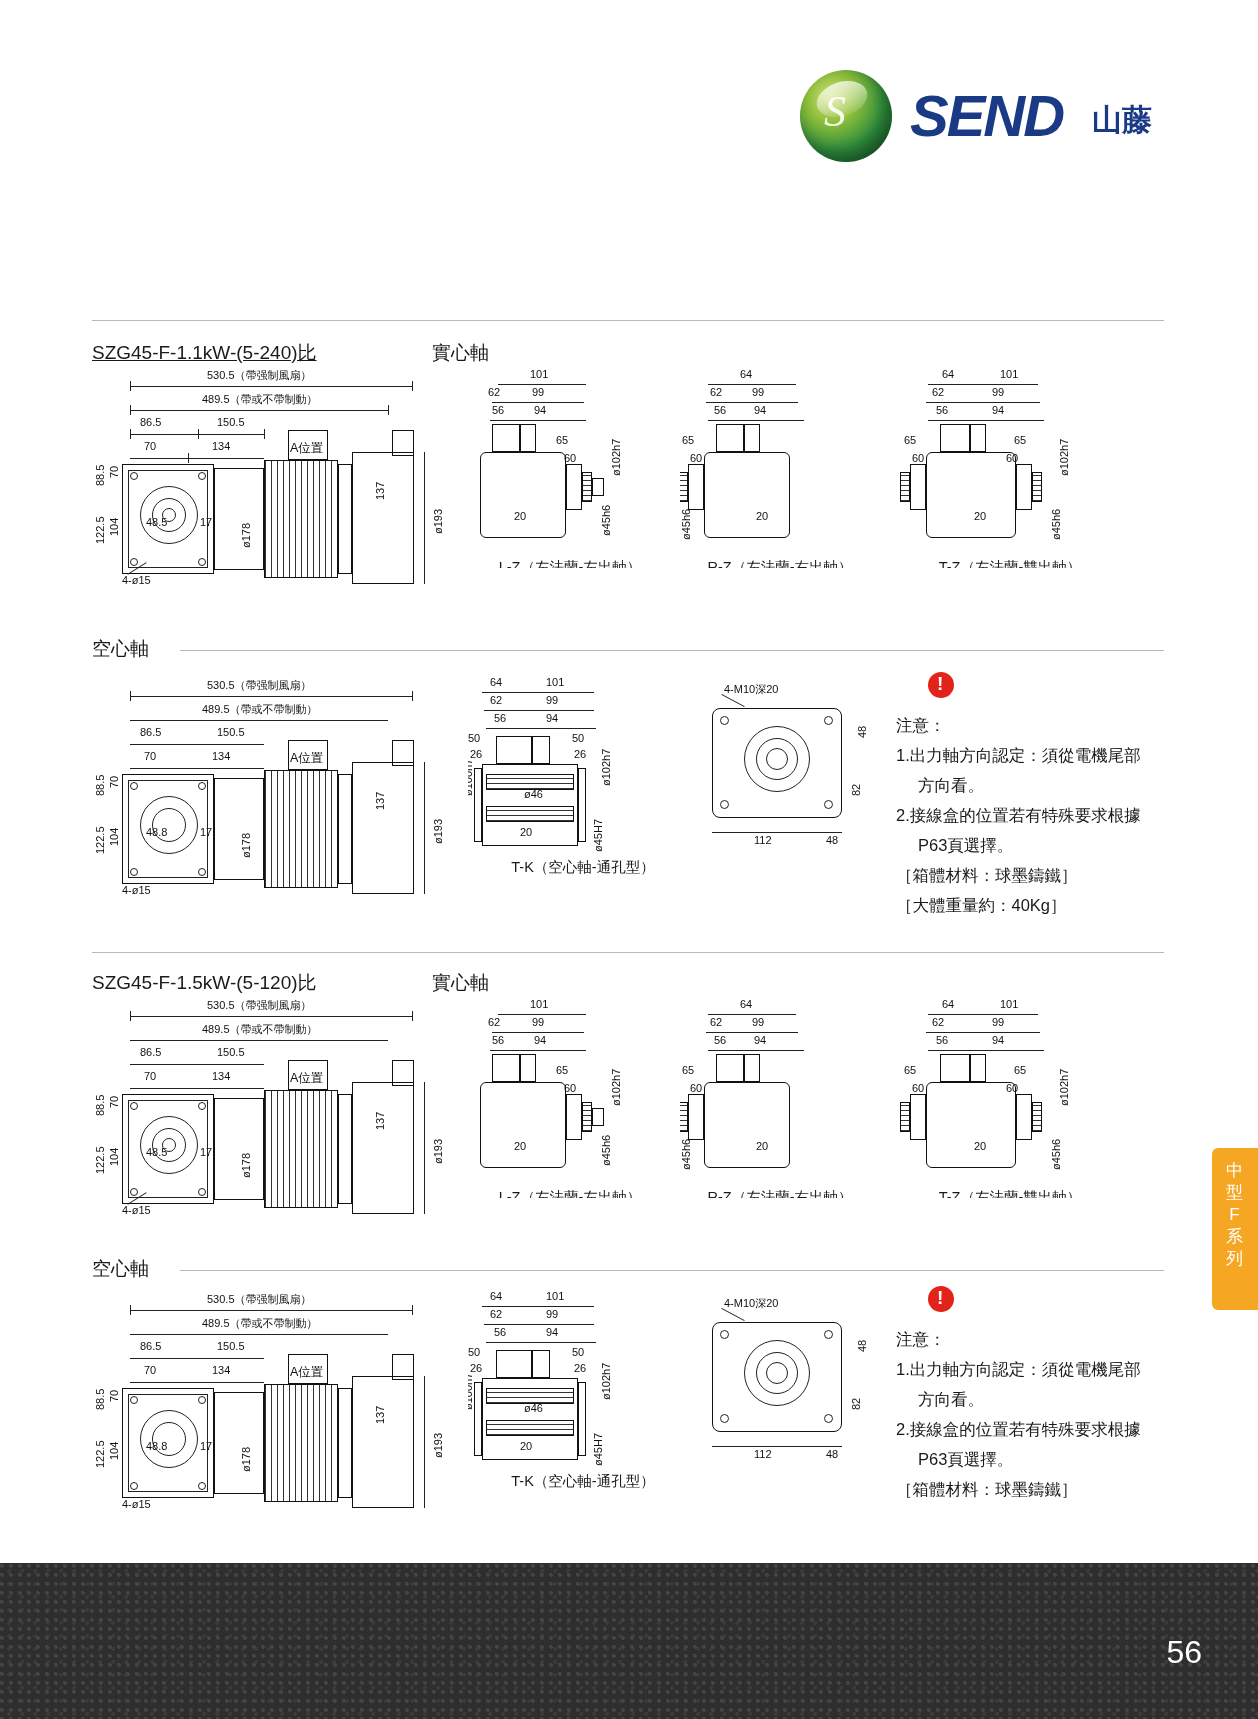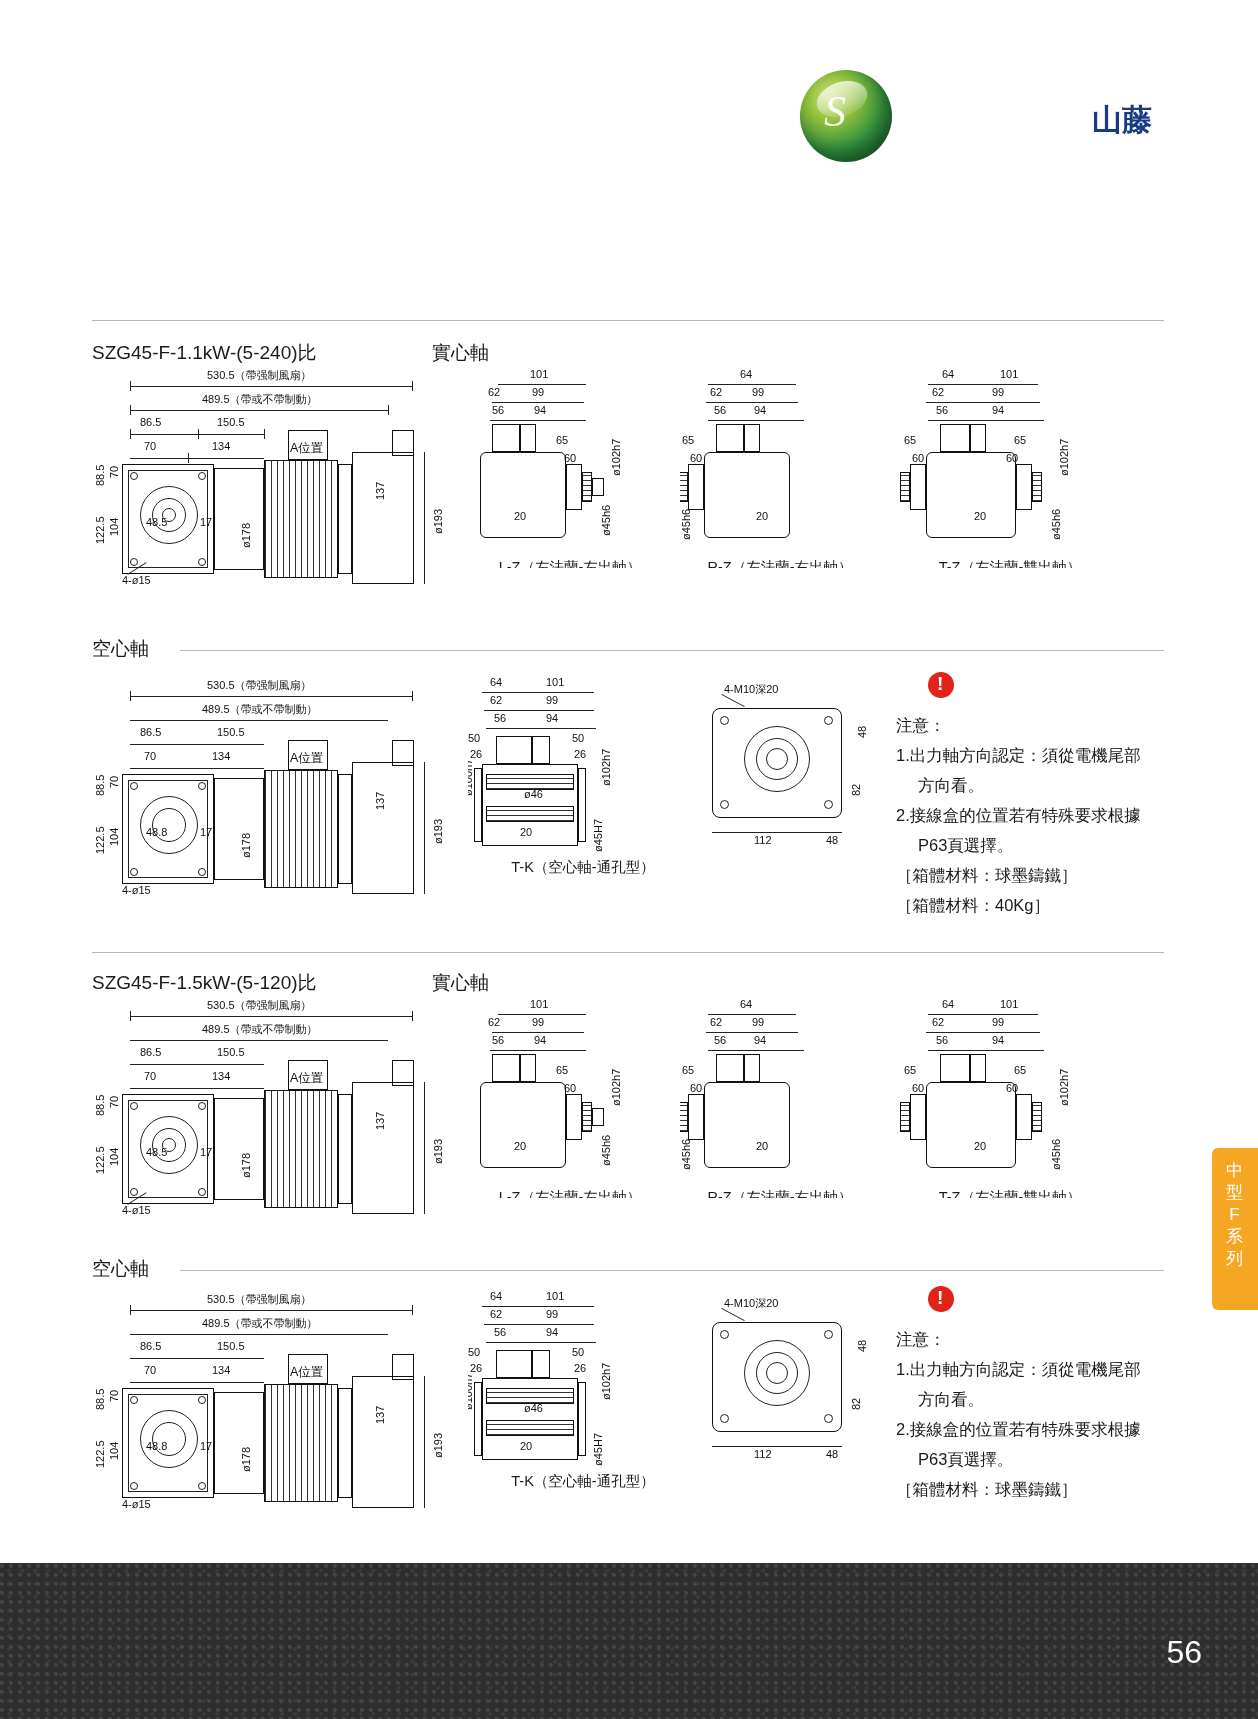--- a/index.html
+++ b/index.html
@@ -68,26 +68,27 @@
 </style>
 </head>
 <body>
 
 <div class="page">
 
   <div class="logo-wrap">
     <div class="logo-ball">
       <span class="logo-ball-s">S</span>
     </div>
+    <div class="logo-text">SEND</div>
     <div class="logo-cn">山藤</div>
   </div>
 
   <div class="rule" style="left:92px;top:320px;width:1072px;"></div>
 
-  <div class="sec-title" style="left:92px;top:340px;">SZG45-F-1.1kW-(5-240)比</div>
+  <div class="sec-title" style="left:92px;top:340px;text-decoration:underline;">SZG45-F-1.1kW-(5-240)比</div>
   <div class="sub-label" style="left:432px;top:340px;">實心軸</div>
 
   <div class="draw" style="left:92px;top:368px;width:370px;height:230px;">
 
     <div class="dim" style="left:115px;top:0px;">530.5（帶强制風扇）</div>
     <div class="ln h" style="left:38px;top:18px;width:282px;"></div>
     <div class="ln v" style="left:38px;top:13px;height:10px;"></div>
     <div class="ln v" style="left:320px;top:13px;height:10px;"></div>
 
     <div class="dim" style="left:110px;top:24px;">489.5（帶或不帶制動）</div>
@@ -324,21 +325,21 @@
   </div>
 
   <div class="warn" style="left:928px;top:672px;"></div>
   <div class="note" style="left:896px;top:710px;width:300px;">
     <div class="ln1">注意：</div>
     <div class="ln1">1.出力軸方向認定：須從電機尾部</div>
     <div class="ln1" style="padding-left:22px;">方向看。</div>
     <div class="ln1">2.接線盒的位置若有特殊要求根據</div>
     <div class="ln1" style="padding-left:22px;">P63頁選擇。</div>
     <div class="ln1">［箱體材料：球墨鑄鐵］</div>
-    <div class="ln1">［箱體材料：40Kg］</div>
+    <div class="ln1">［大體重量約：40Kg］</div>
   </div>
 
   <div class="rule" style="left:92px;top:952px;width:1072px;"></div>
 
   <div class="sec-title" style="left:92px;top:970px;">SZG45-F-1.5kW-(5-120)比</div>
   <div class="sub-label" style="left:432px;top:970px;">實心軸</div>
 
   <div class="draw" style="left:92px;top:998px;width:370px;height:230px;">
     <div class="dim" style="left:115px;top:0px;">530.5（帶强制風扇）</div>
     <div class="ln h" style="left:38px;top:18px;width:282px;"></div>

